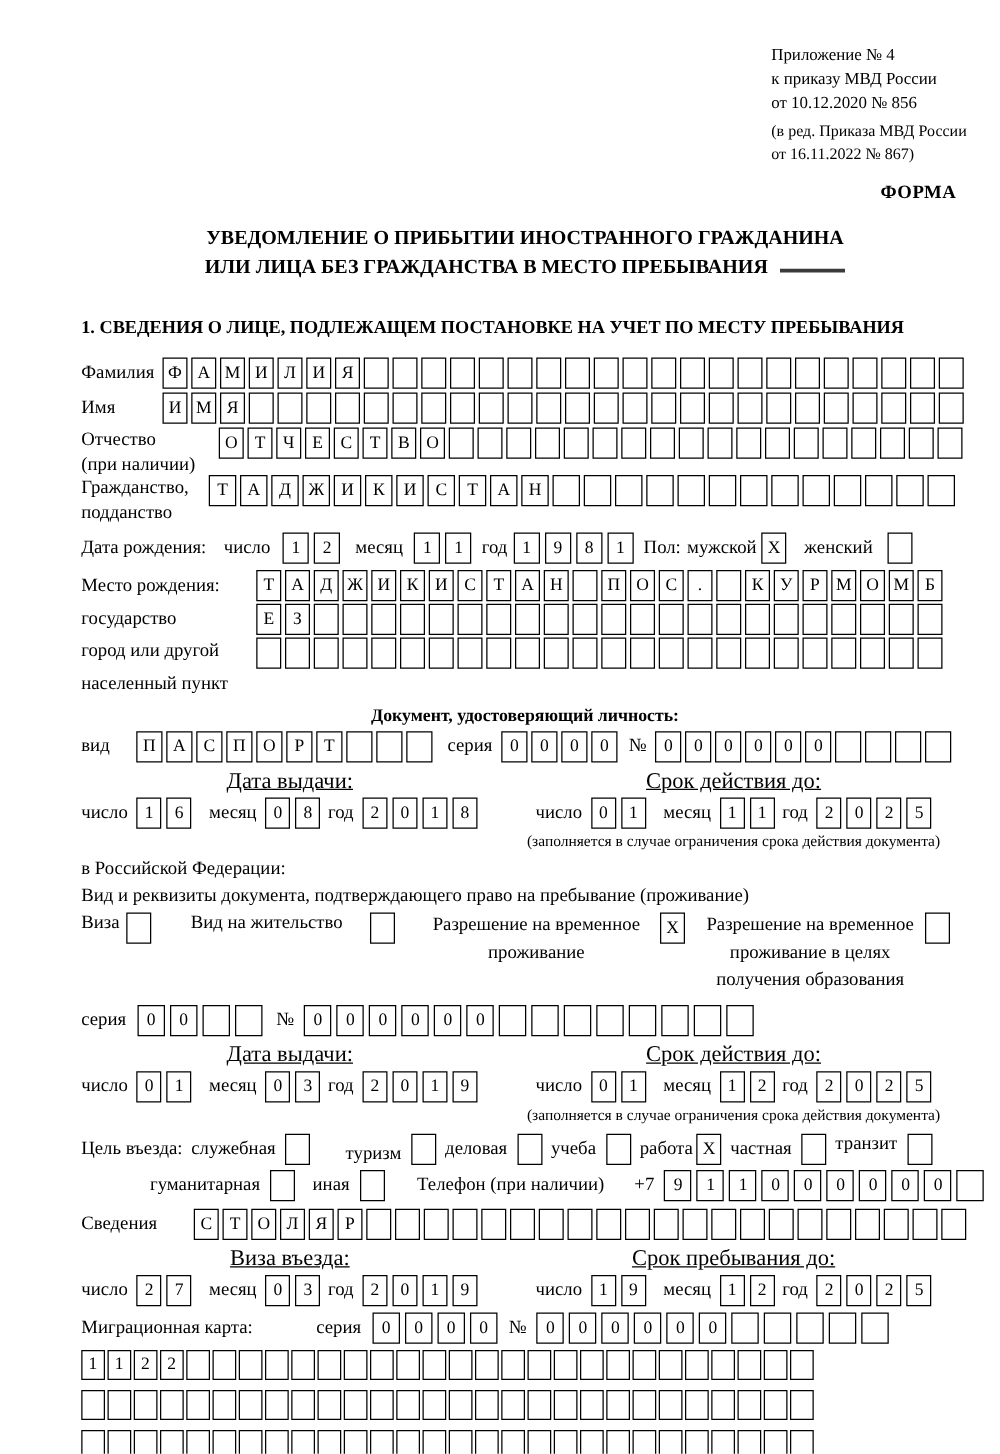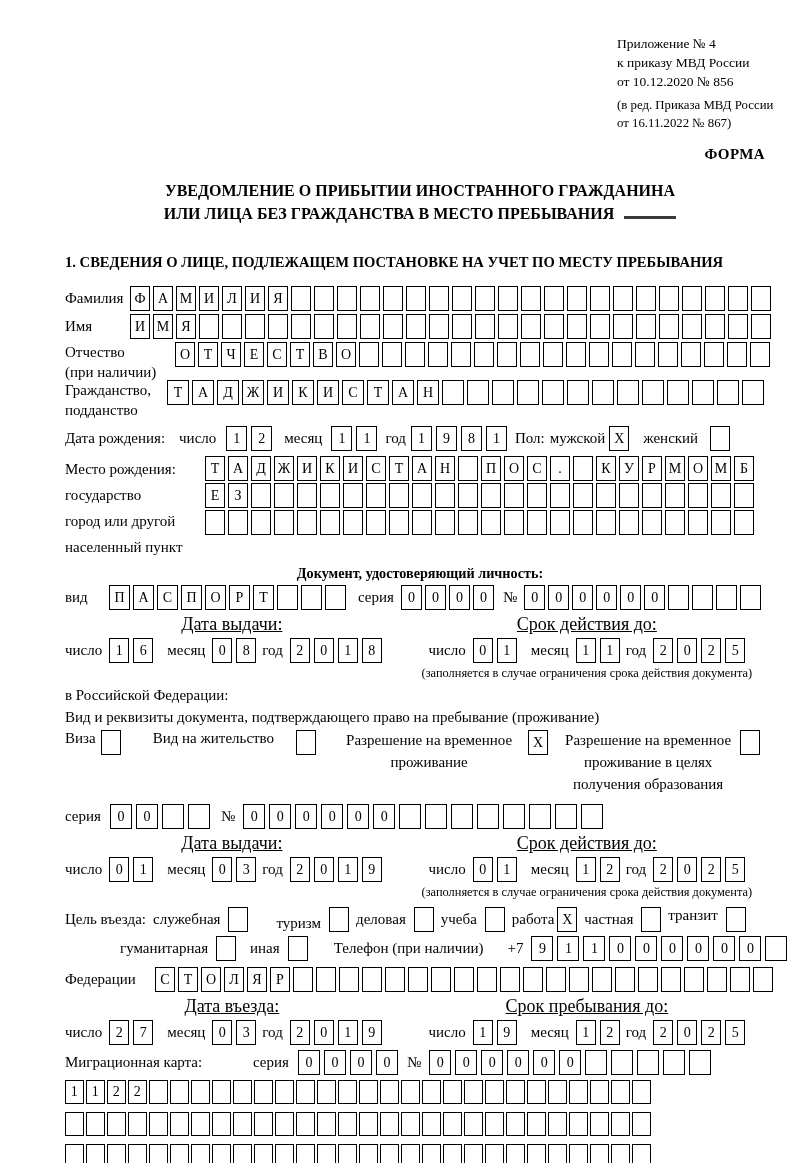--- a/index.html
+++ b/index.html
@@ -568,21 +568,21 @@
         <span class="cbox">0</span>
         <span class="cbox">0</span>
         <span class="cbox">0</span>
         <span class="cbox">0</span>
         <span class="cbox">0</span>
         <span class="cbox"></span>
       </span>
   </div>
 
   <div class="frow mt6">
-    <span class="lbl" style="flex:0 0 90px;">Федерации</span>
+    <span class="lbl" style="flex:0 0 90px;">Сведения</span>
     <span class="boxrow">
         <span class="cbox">С</span>
         <span class="cbox">Т</span>
         <span class="cbox">О</span>
         <span class="cbox">Л</span>
         <span class="cbox">Я</span>
         <span class="cbox">Р</span>
         <span class="cbox"></span>
         <span class="cbox"></span>
         <span class="cbox"></span>
@@ -602,21 +602,21 @@
         <span class="cbox"></span>
         <span class="cbox"></span>
         <span class="cbox"></span>
         <span class="cbox"></span>
         <span class="cbox"></span>
       </span>
   </div>
 
   <div class="dates">
     <div class="dcol-l">
-      <div class="dhead">Дата въезда:</div>
+      <div class="dhead">Виза въезда:</div>
       <div class="dline">
         <span class="lbl">число</span>
         <span class="boxrow g4">
             <span class="cbox">2</span>
             <span class="cbox">7</span>
           </span>
         <span class="lbl" style="margin-left:8px;">месяц</span>
         <span class="boxrow g4">
             <span class="cbox">0</span>
             <span class="cbox">3</span>

